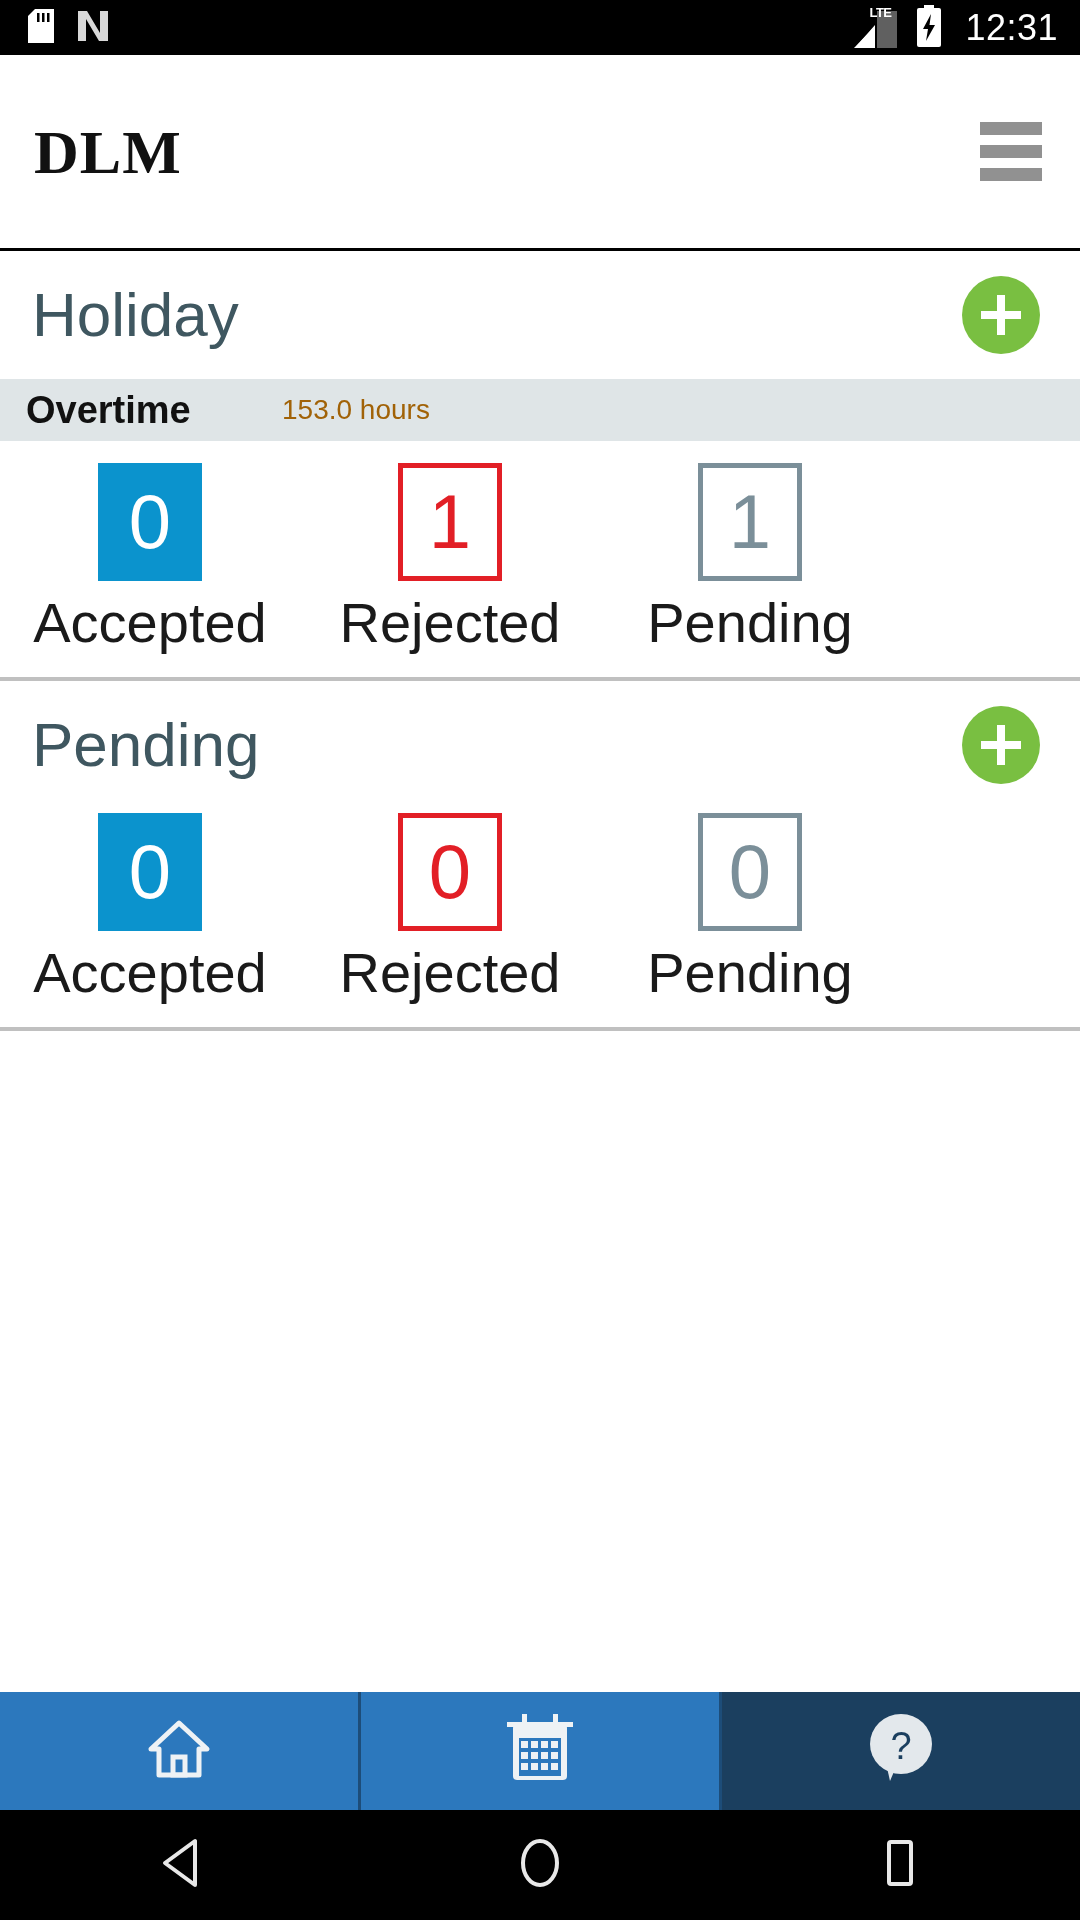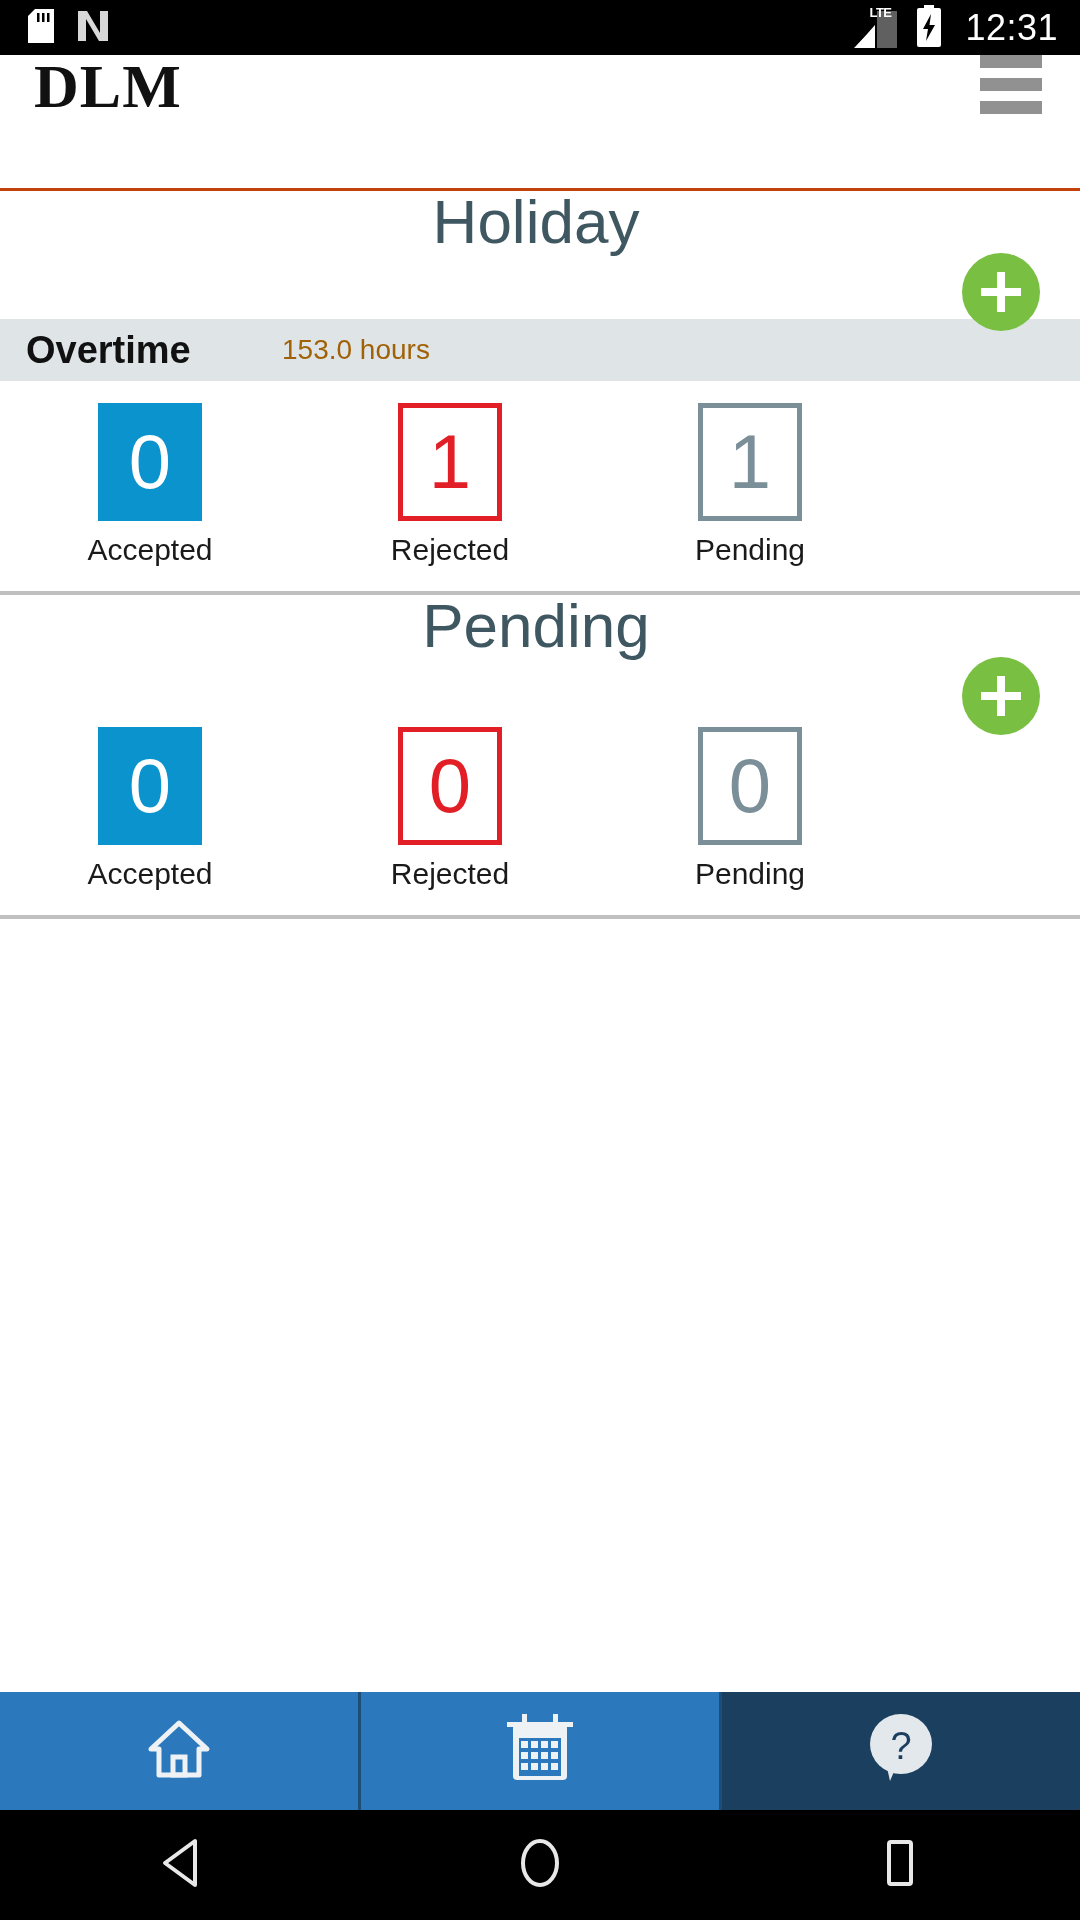--- a/index.html
+++ b/index.html
@@ -53,24 +53,25 @@
     font-weight: bold;
     line-height: 1;
     letter-spacing: -0.5px;
     position: absolute;
     top: -2px;
     left: 16px;
   }
 
   
   .app-header {
-    height: 136px;
-    background: #ffffff;
-    border-bottom: 3px solid #c2410c;
-    display: flex;
+    height: 196px;
+    background: #ffffff;
+    border-bottom: 3px solid #000000;
+    display: flex;
+    align-items: center;
     padding: 0 38px 0 34px;
     flex: 0 0 auto;
   }
   .brand {
     display: flex;
     align-items: baseline;
     gap: 16px;
     line-height: 1;
   }
   .brand-dlm {
@@ -108,21 +109,20 @@
     background: #c0c0c0;
     width: 100%;
     flex: 0 0 auto;
   }
 
   .section-title-row {
     display: flex;
     align-items: center;
     padding: 0 40px 0 32px;
     height: 128px;
-    flex-direction: column;
   }
   .section-title {
     font-size: 62px;
     color: #3f5760;
     font-family: "Liberation Sans", sans-serif;
     line-height: 1;
   }
   .add-btn {
     margin-left: auto;
     width: 78px;
@@ -202,21 +202,21 @@
     color: #e21f26;
     border: 5px solid #e21f26;
   }
   .stat-box.pending {
     background: #ffffff;
     color: #7b8f99;
     border: 5px solid #7b8f99;
   }
   .stat-label {
     margin-top: 14px;
-    font-size: 30px;
+    font-size: 56px;
     color: #1a1a1a;
     line-height: 1;
   }
 
   .overtime-stats { padding-top: 4px; }
 
   
   .filler { flex: 1 1 auto; background: #ffffff; }
 
   

